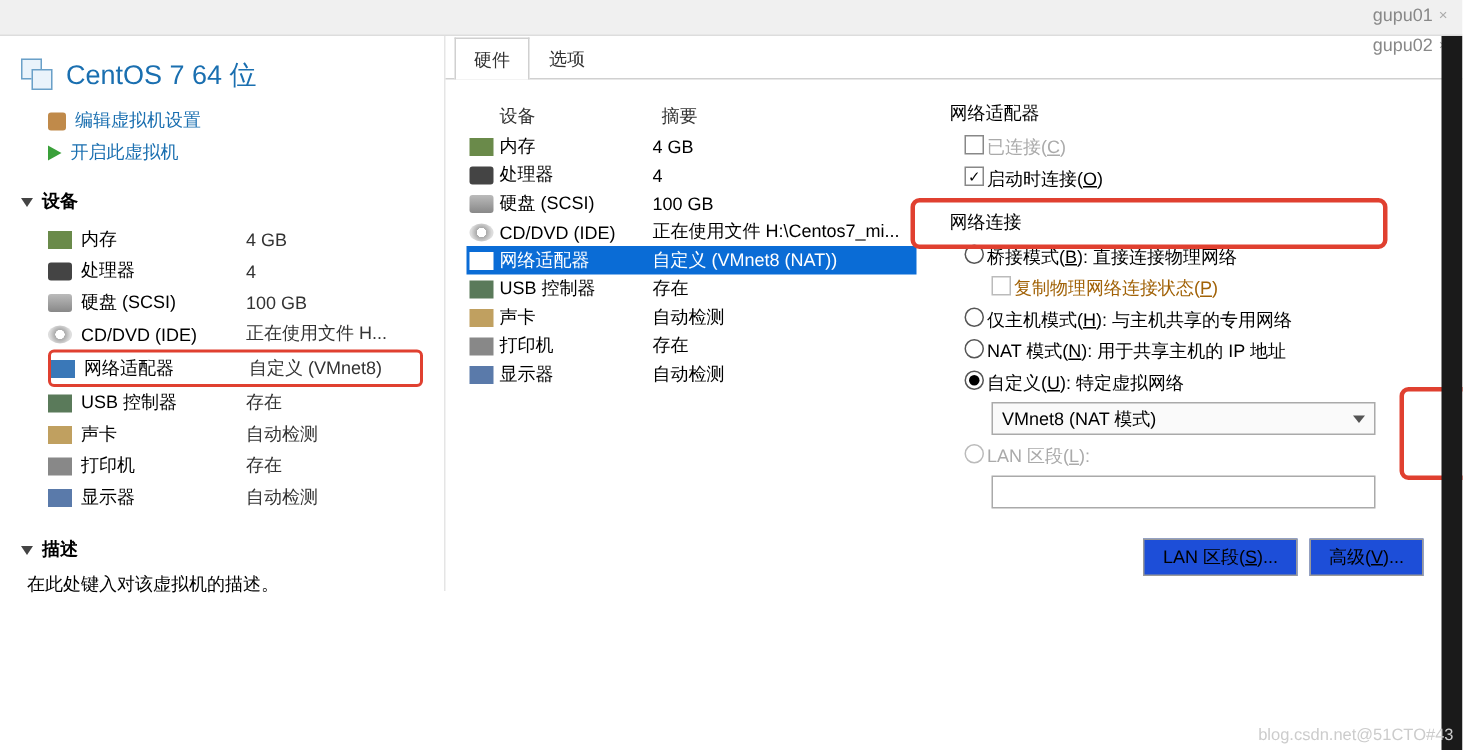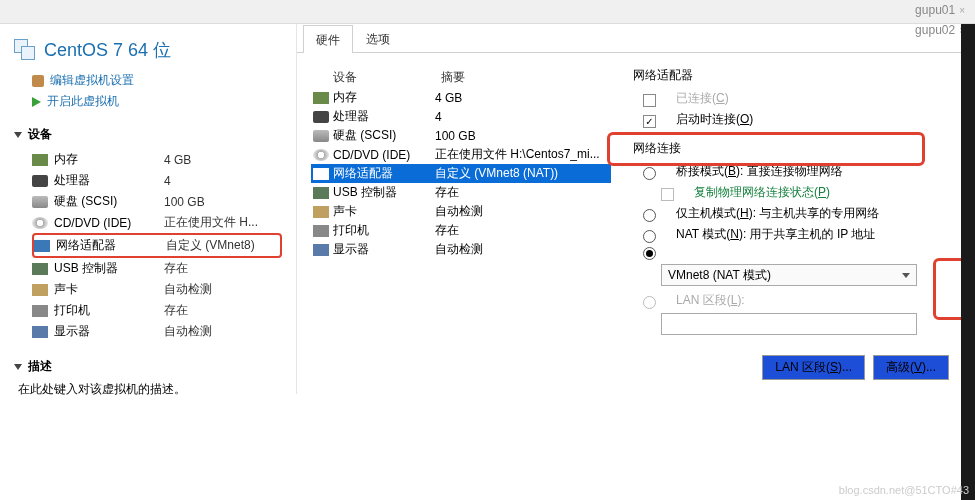--- a/index.html
+++ b/index.html
@@ -53,26 +53,26 @@
 .dev-table .trow .ic { width:16px; height:12px; margin: 0 4px 0 2px; }
 .dev-table .trow .c1 { flex:0 0 124px; display:flex; align-items:center; }
 .dev-table .trow .c2 { flex:1; white-space:nowrap; overflow:hidden; text-overflow:ellipsis; }
 .dev-table .trow.sel { background:#0a6cd6; color:#fff; }
 .dev-table .trow.sel .ic-net { background:#fff; }
 .hl-red2 { position:absolute; border:3px solid #e04030; border-radius:6px; pointer-events:none; }
 
 .rhs { flex:1; padding-left: 22px; }
 .grp { margin-bottom: 12px; }
 .grp-title { margin-bottom: 6px; }
-.chk-row, .rad-row { display:flex; align-items:flex-end; gap:20px; margin: 4px 0 4px 10px; }
+.chk-row, .rad-row { display:flex; align-items:flex-start; gap:2px; margin: 4px 0 4px 10px; }
 .chk { width:13px; height:13px; border:1px solid #888; display:inline-flex; align-items:center; justify-content:center; font-size:10px; color:#000; }
 .rad { width:13px; height:13px; border:1px solid #555; border-radius:50%; display:inline-flex; align-items:center; justify-content:center; }
 .rad.on::after { content:""; width:7px; height:7px; background:#000; border-radius:50%; }
 .under { text-decoration: underline; }
-.sub-chk { margin-left: 28px; color:#15803d; }
+.sub-chk { margin-left: 28px; color:#a16207; }
 .sub-chk .chk { border-color:#bbb; }
 .disabled { color: #aaa; }
 .sel-box { border:1px solid #aaa; height:22px; display:flex; align-items:center; justify-content:space-between; padding:0 6px; margin: 4px 0 0 28px; width: 256px; cursor:pointer; background:#fafafa; }
 .sel-box .dd { width:0; height:0; border-left:4px solid transparent; border-right:4px solid transparent; border-top:5px solid #555; }
 .txt-box { border:1px solid #aaa; height:22px; margin: 4px 0 0 28px; width: 256px; background:#fff; }
 .btn-row { display:flex; gap:8px; justify-content:flex-end; margin-top: 20px; padding-right: 12px; }
 .btn { border:1px solid #999; background:#1d4ed8; padding: 3px 12px; cursor:pointer; }
 .watermark { position:absolute; right:6px; bottom:4px; color:#ccc; font-size:11px; }
 .thin-right { position:absolute; right:0; top:24px; width:14px; height:476px; background:#1a1a1a; }
 </style>
@@ -268,20 +268,21 @@
           <div class="rad-row">
               <span class="rad"></span>
               <span>仅主机模式(<span class="under">H</span>): 与主机共享的专用网络</span>
             </div>
           <div class="rad-row">
               <span class="rad"></span>
               <span>NAT 模式(<span class="under">N</span>): 用于共享主机的 IP 地址</span>
             </div>
           <div class="rad-row">
               <span class="rad on"></span>
+              <span>自定义(<span class="under">U</span>): 特定虚拟网络</span>
             </div>
           <div class="sel-box">
               <span>VMnet8 (NAT 模式)</span>
               <span class="dd"></span>
             </div>
           <div class="rad-row disabled" style="margin-top:6px">
               <span class="rad" style="border-color:#bbb"></span>
               <span>LAN 区段(<span class="under">L</span>):</span>
             </div>
           <div class="txt-box disabled"></div>

